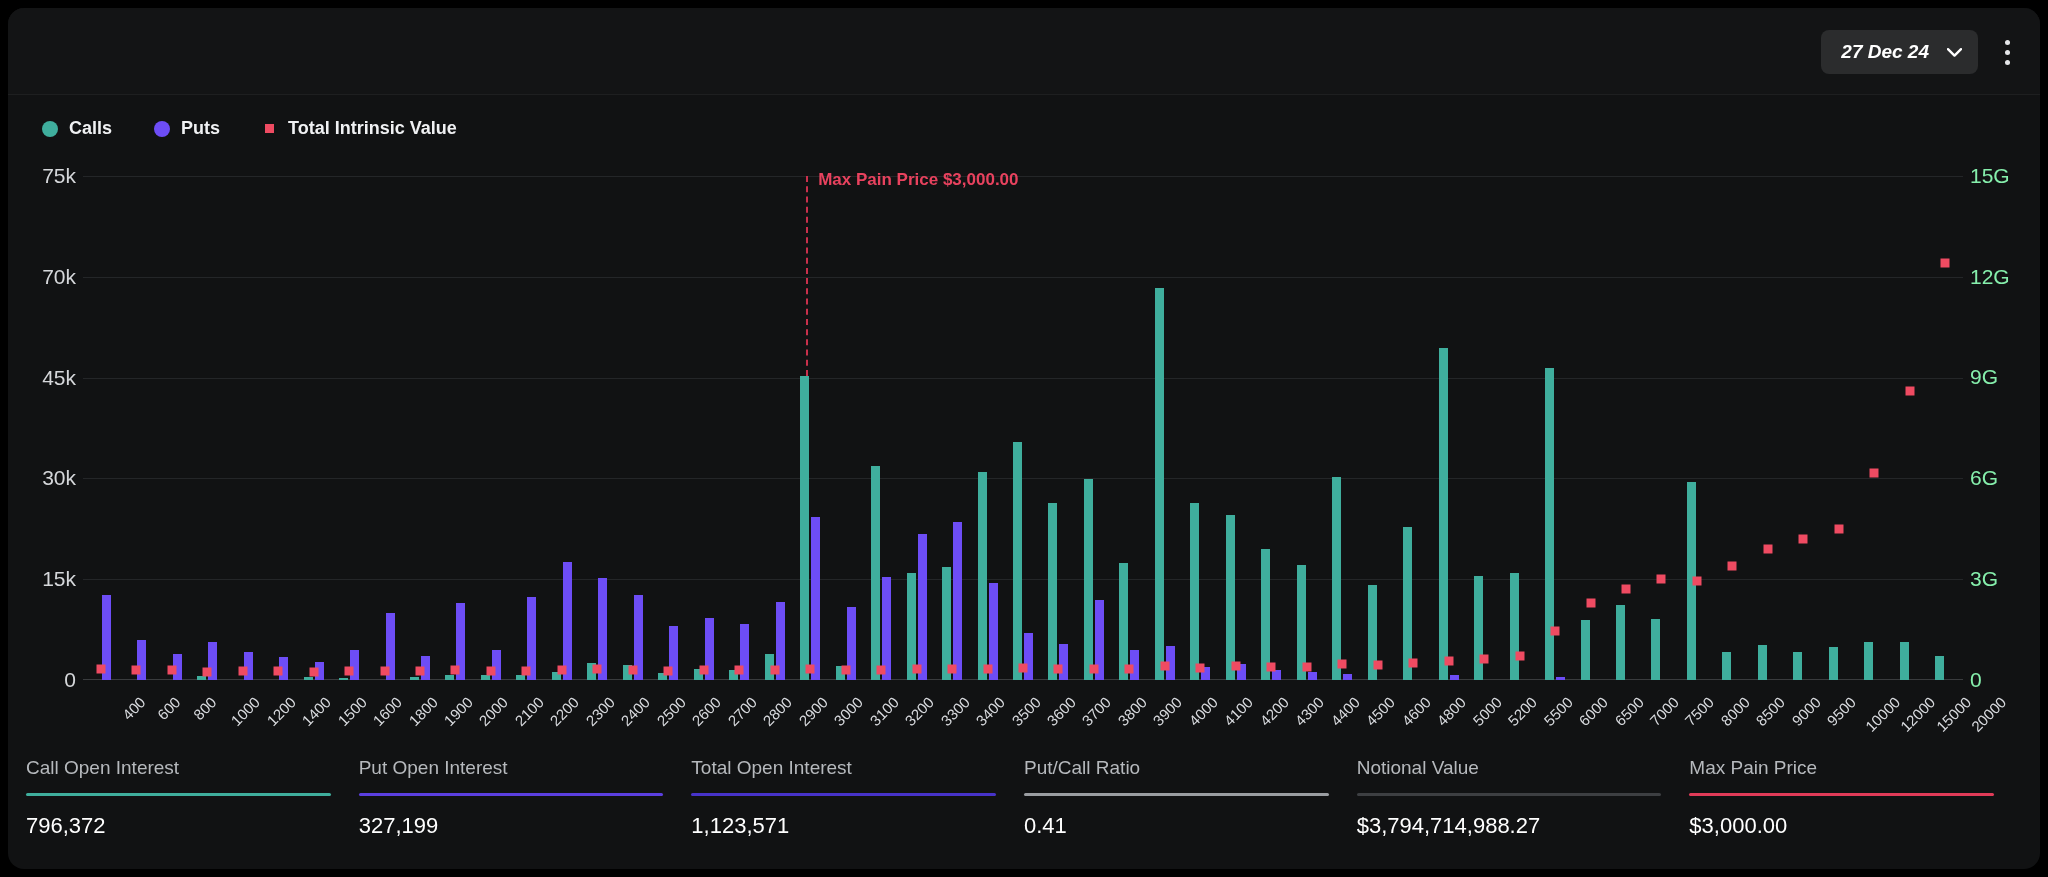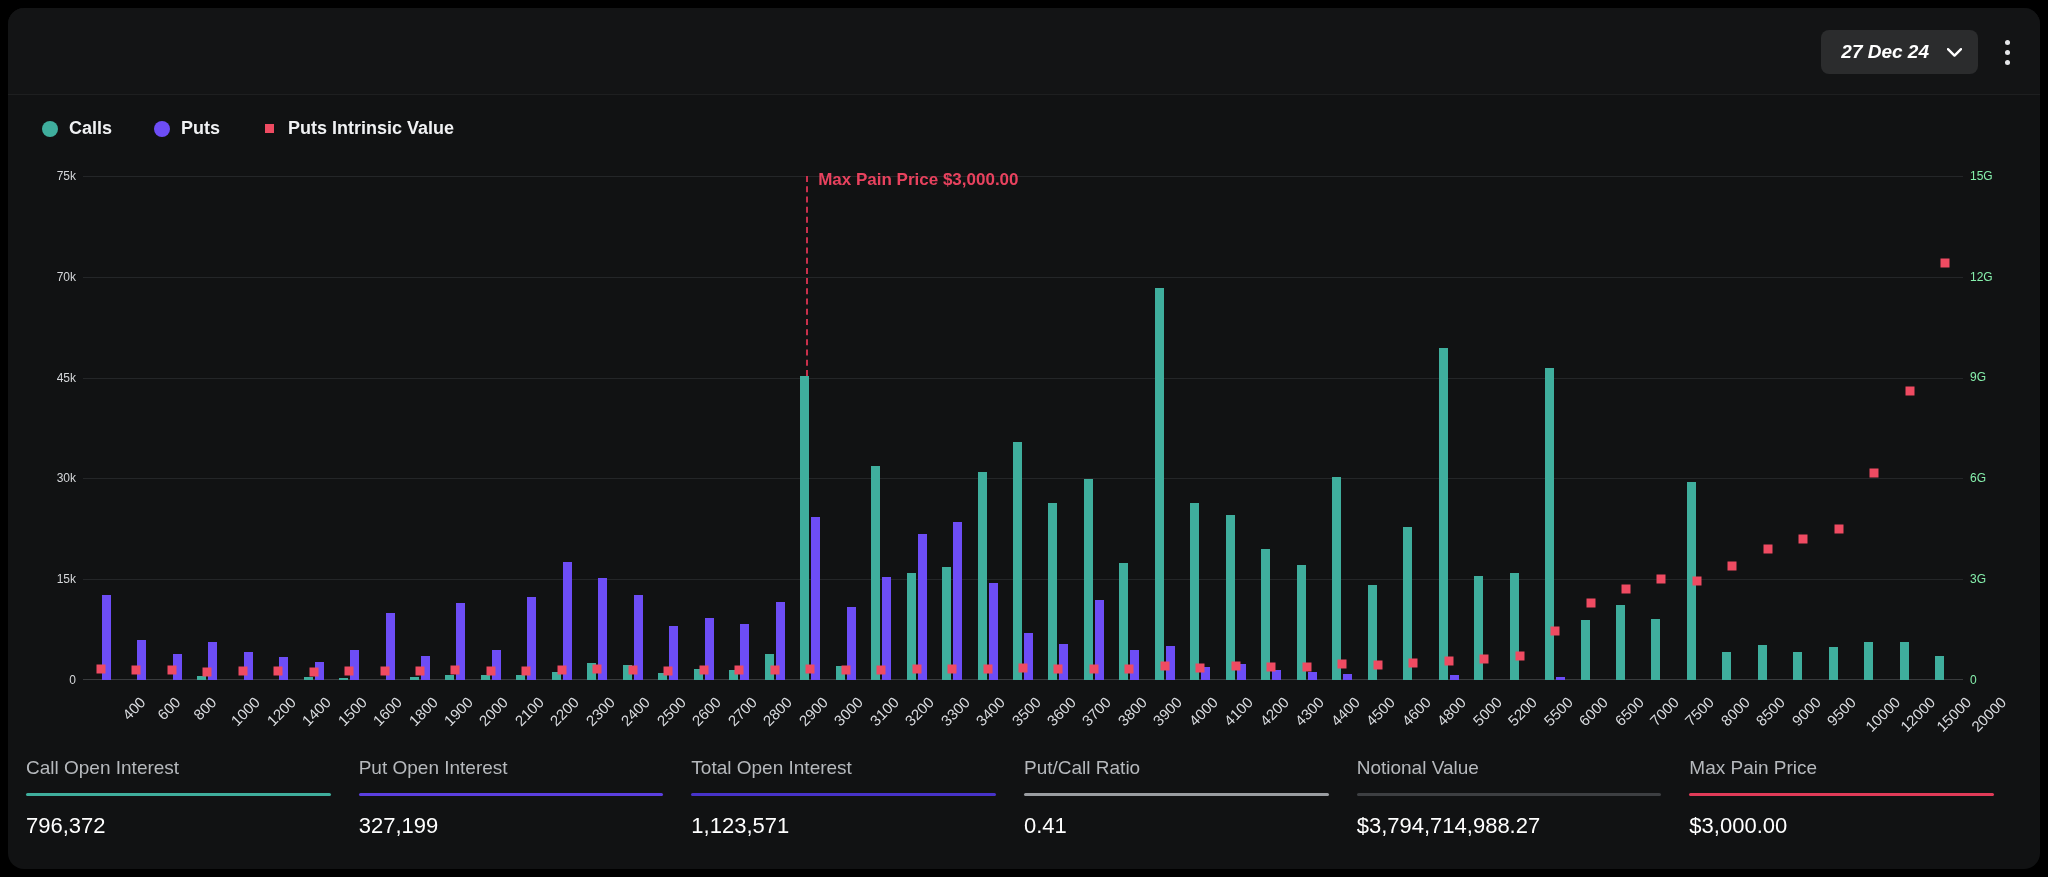--- a/index.html
+++ b/index.html
@@ -78,21 +78,21 @@
   .axis-base {
     position: absolute; left: 0; bottom: 0; width: 100%; height: 1px;
     background: #3a3c3e;
   }
   .ylabels-left, .ylabels-right {
     position: absolute; top: 168px; height: 504px; width: 60px;
   }
   .ylabels-left { left: 8px; }
   .ylabels-right { left: 1962px; }
   .ylab {
-    position: absolute; right: 0; font-size: 12px; color: #d5d7da;
+    position: absolute; right: 0; font-size: 21px; color: #d5d7da;
     transform: translateY(-50%); white-space: nowrap;
   }
   .ylabels-right .ylab { right: auto; left: 0; color: #86efac; }
 
   .bars { position: absolute; left: 0; top: 0; width: 100%; height: 100%; }
   .group { position: absolute; bottom: 0; height: 100%; }
   .bar {
     position: absolute; bottom: 0; border-radius: 0;
   }
   .bar.call { background: #3fae9d; }
@@ -157,21 +157,21 @@
     <div class="legend-item">
       <span class="legend-dot" style="background:#3fae9d"></span>
       <span class="legend-label">Calls</span>
     </div>
     <div class="legend-item">
       <span class="legend-dot" style="background:#6d4df6"></span>
       <span class="legend-label">Puts</span>
     </div>
     <div class="legend-item">
       <span class="legend-sq" style="background:#ef4b62"></span>
-      <span class="legend-label">Puts Intrinsic Value</span>
+      <span class="legend-label">Total Intrinsic Value</span>
     </div>
   </div>
 
   <div class="ylabels-left" id="ylabels-left">
       <div class="ylab" style="top: 504px;">0</div>
       <div class="ylab" style="top: 403.2px;">15k</div>
       <div class="ylab" style="top: 302.4px;">30k</div>
       <div class="ylab" style="top: 201.6px;">45k</div>
       <div class="ylab" style="top: 100.8px;">70k</div>
       <div class="ylab" style="top: 0px;">75k</div>

